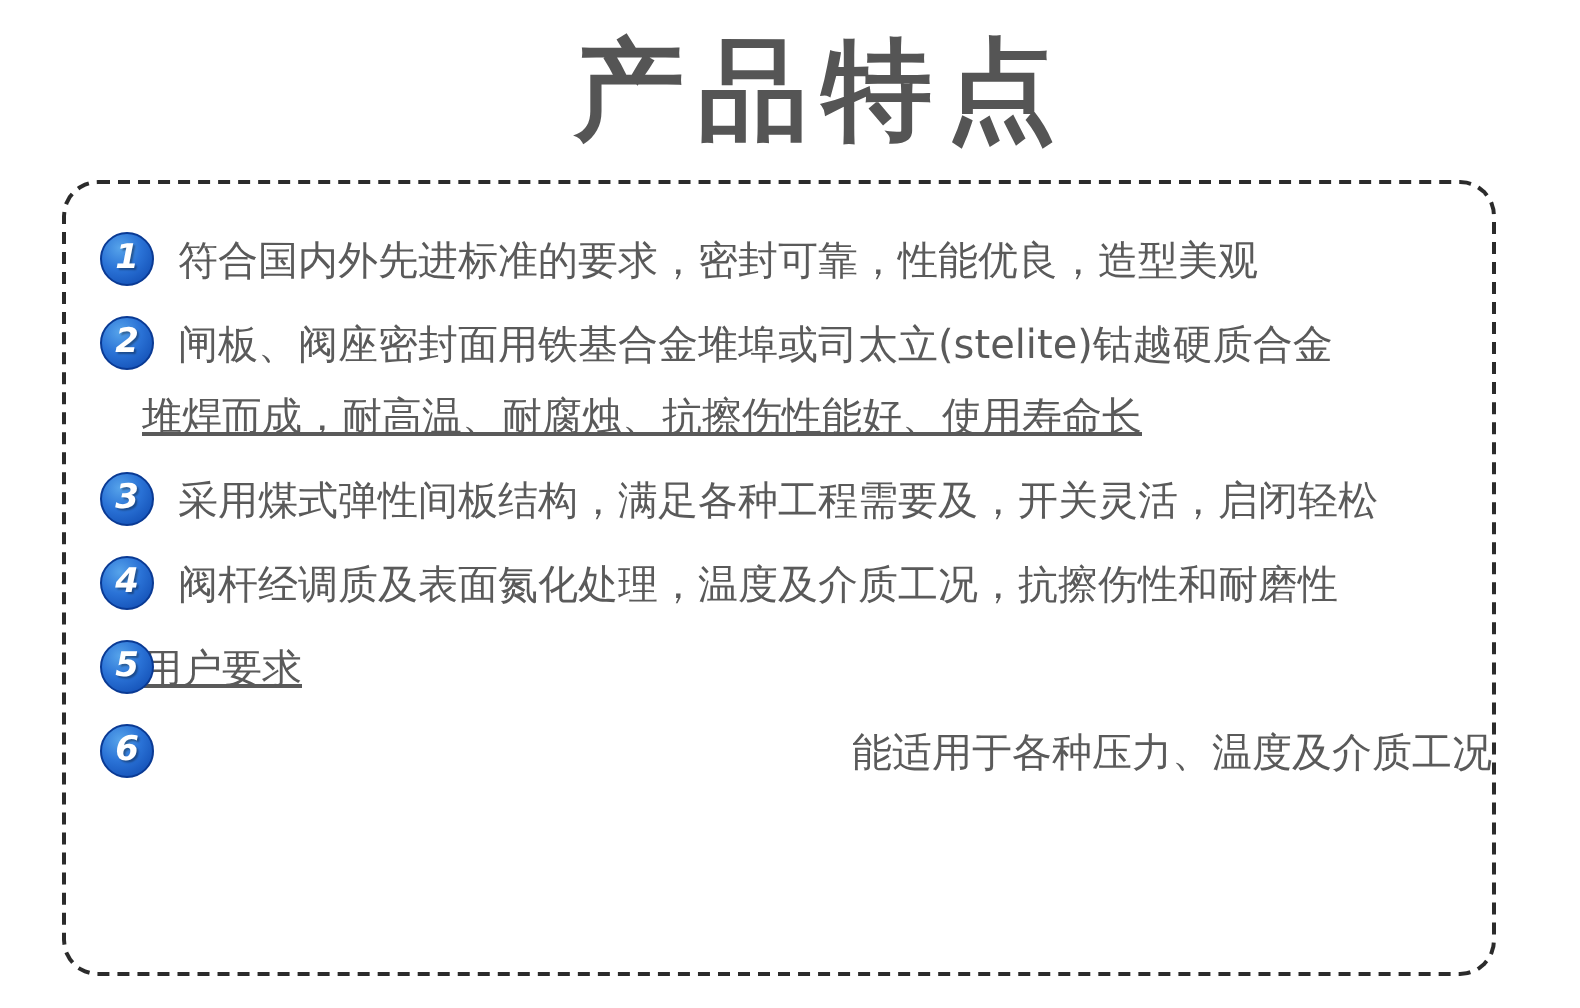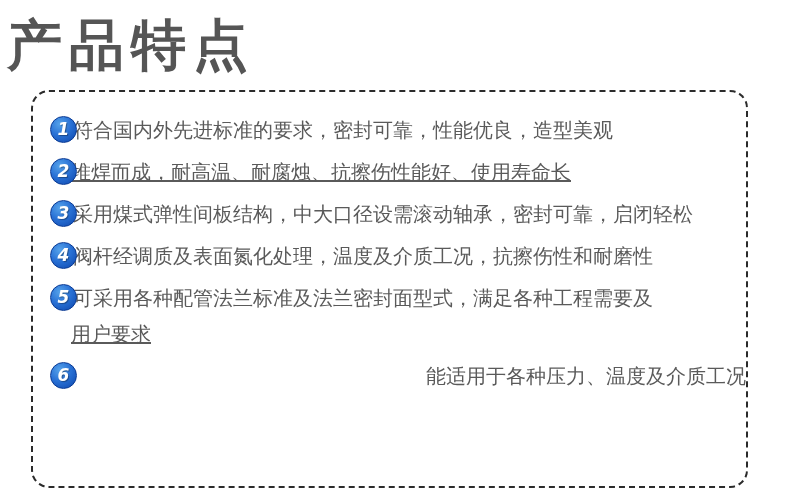--- a/index.html
+++ b/index.html
@@ -13,25 +13,27 @@
     width: 790px;
     height: 504px;
     background: #ffffff;
     overflow: hidden;
   }
   .page-title {
     margin: 0;
     padding-top: 2px;
     height: 88px;
     line-height: 86px;
+    text-align: center;
     font-size: 55px;
     font-weight: bold;
     letter-spacing: 7px;
     text-indent: 7px;
     color: #555555;
+    padding-left: 25px;
   }
   .feature-box {
     box-sizing: border-box;
     margin-left: 31px;
     width: 717px;
     height: 398px;
     border: 2px dashed #2b2b2b;
     border-radius: 18px;
     padding-top: 20px;
   }
@@ -51,21 +53,21 @@
     box-sizing: border-box;
     color: #ffffff;
     font-size: 17px;
     font-weight: bold;
     font-style: italic;
     text-align: center;
     line-height: 25px;
     text-shadow: 1px 1px 1px rgba(0,0,0,0.35);
   }
   .feature-line {
-    margin-left: 40px;
+    margin-left: 56px;
     font-size: 20px;
     line-height: 36px;
     color: #5a5a5a;
     white-space: nowrap;
   }
   .feature-line.cont {
     margin-left: 38px;
     text-decoration: underline;
   }
   .feature-line.cont-edge {
@@ -80,33 +82,33 @@
   <h1 class="page-title">产品特点</h1>
 
   <div class="feature-box">
 
   <div class="feature-item">
         <span class="num-badge">1</span>
         <div class="feature-line">符合国内外先进标准的要求，密封可靠，性能优良，造型美观</div>
       </div>
       <div class="feature-item">
         <span class="num-badge">2</span>
+        <div class="feature-line">闸板、阀座密封面用铁基合金堆埠或司太立(stelite)钴越硬质合金</div>
         <div class="feature-line cont">堆焊而成，耐高温、耐腐烛、抗擦伤性能好、使用寿命长</div>
       </div>
       <div class="feature-item">
         <span class="num-badge">3</span>
-        <div class="feature-line">采用煤式弹性间板结构，中大口径设需滚动轴承，密封可靠，启闭轻松</div>
+        <div class="feature-line">采用煤式弹性间板结构，满足各种工程需要及，开关灵活，启闭轻松</div>
       </div>
       <div class="feature-item">
         <span class="num-badge">4</span>
         <div class="feature-line">阀杆经调质及表面氮化处理，温度及介质工况，抗擦伤性和耐磨性</div>
       </div>
       <div class="feature-item">
         <span class="num-badge">5</span>
-        <div class="feature-line">可采用各种配管法兰标准及法兰密封面型式，满足各种工程需要及</div>
         <div class="feature-line cont">用户要求</div>
       </div>
       <div class="feature-item">
         <span class="num-badge">6</span>
         <div class="feature-line cont-edge">能适用于各种压力、温度及介质工况</div>
       </div>
     </div>
 </div>
 
 </body></html>

